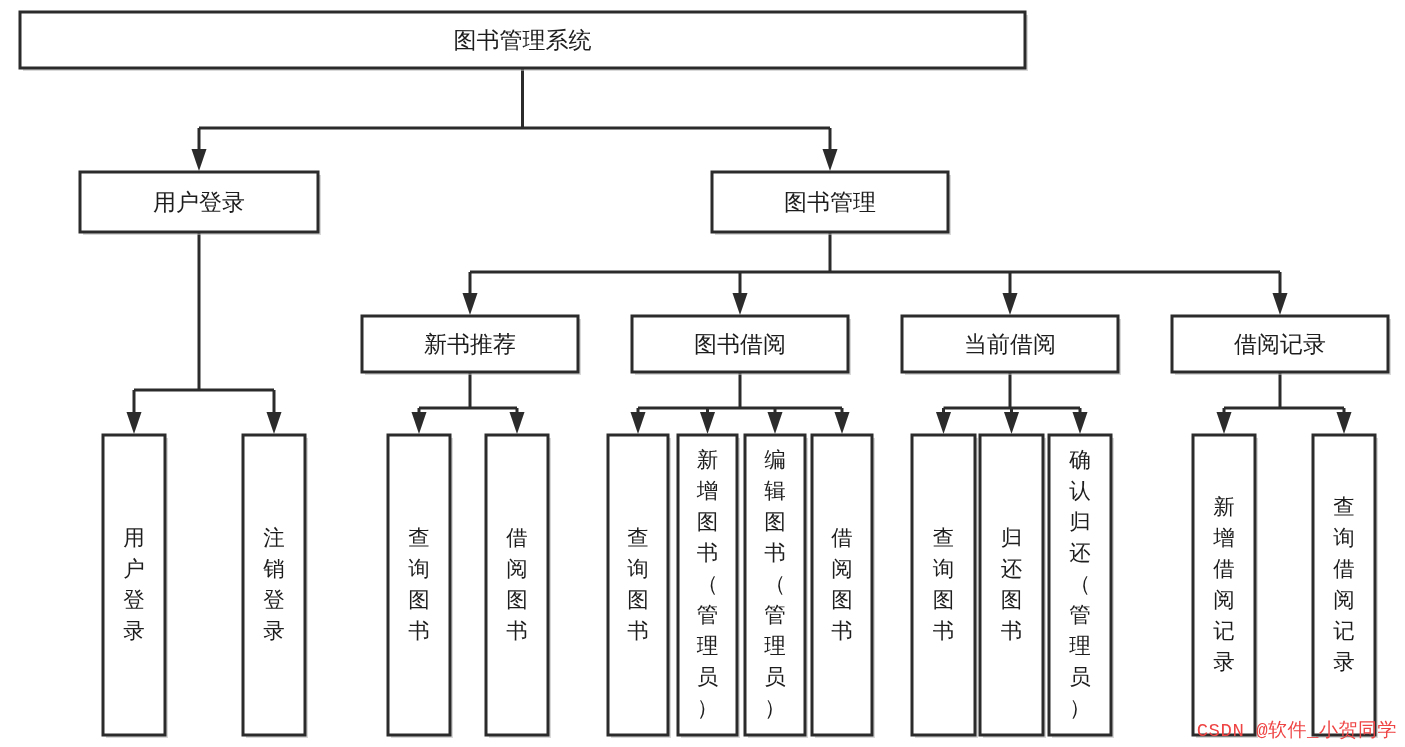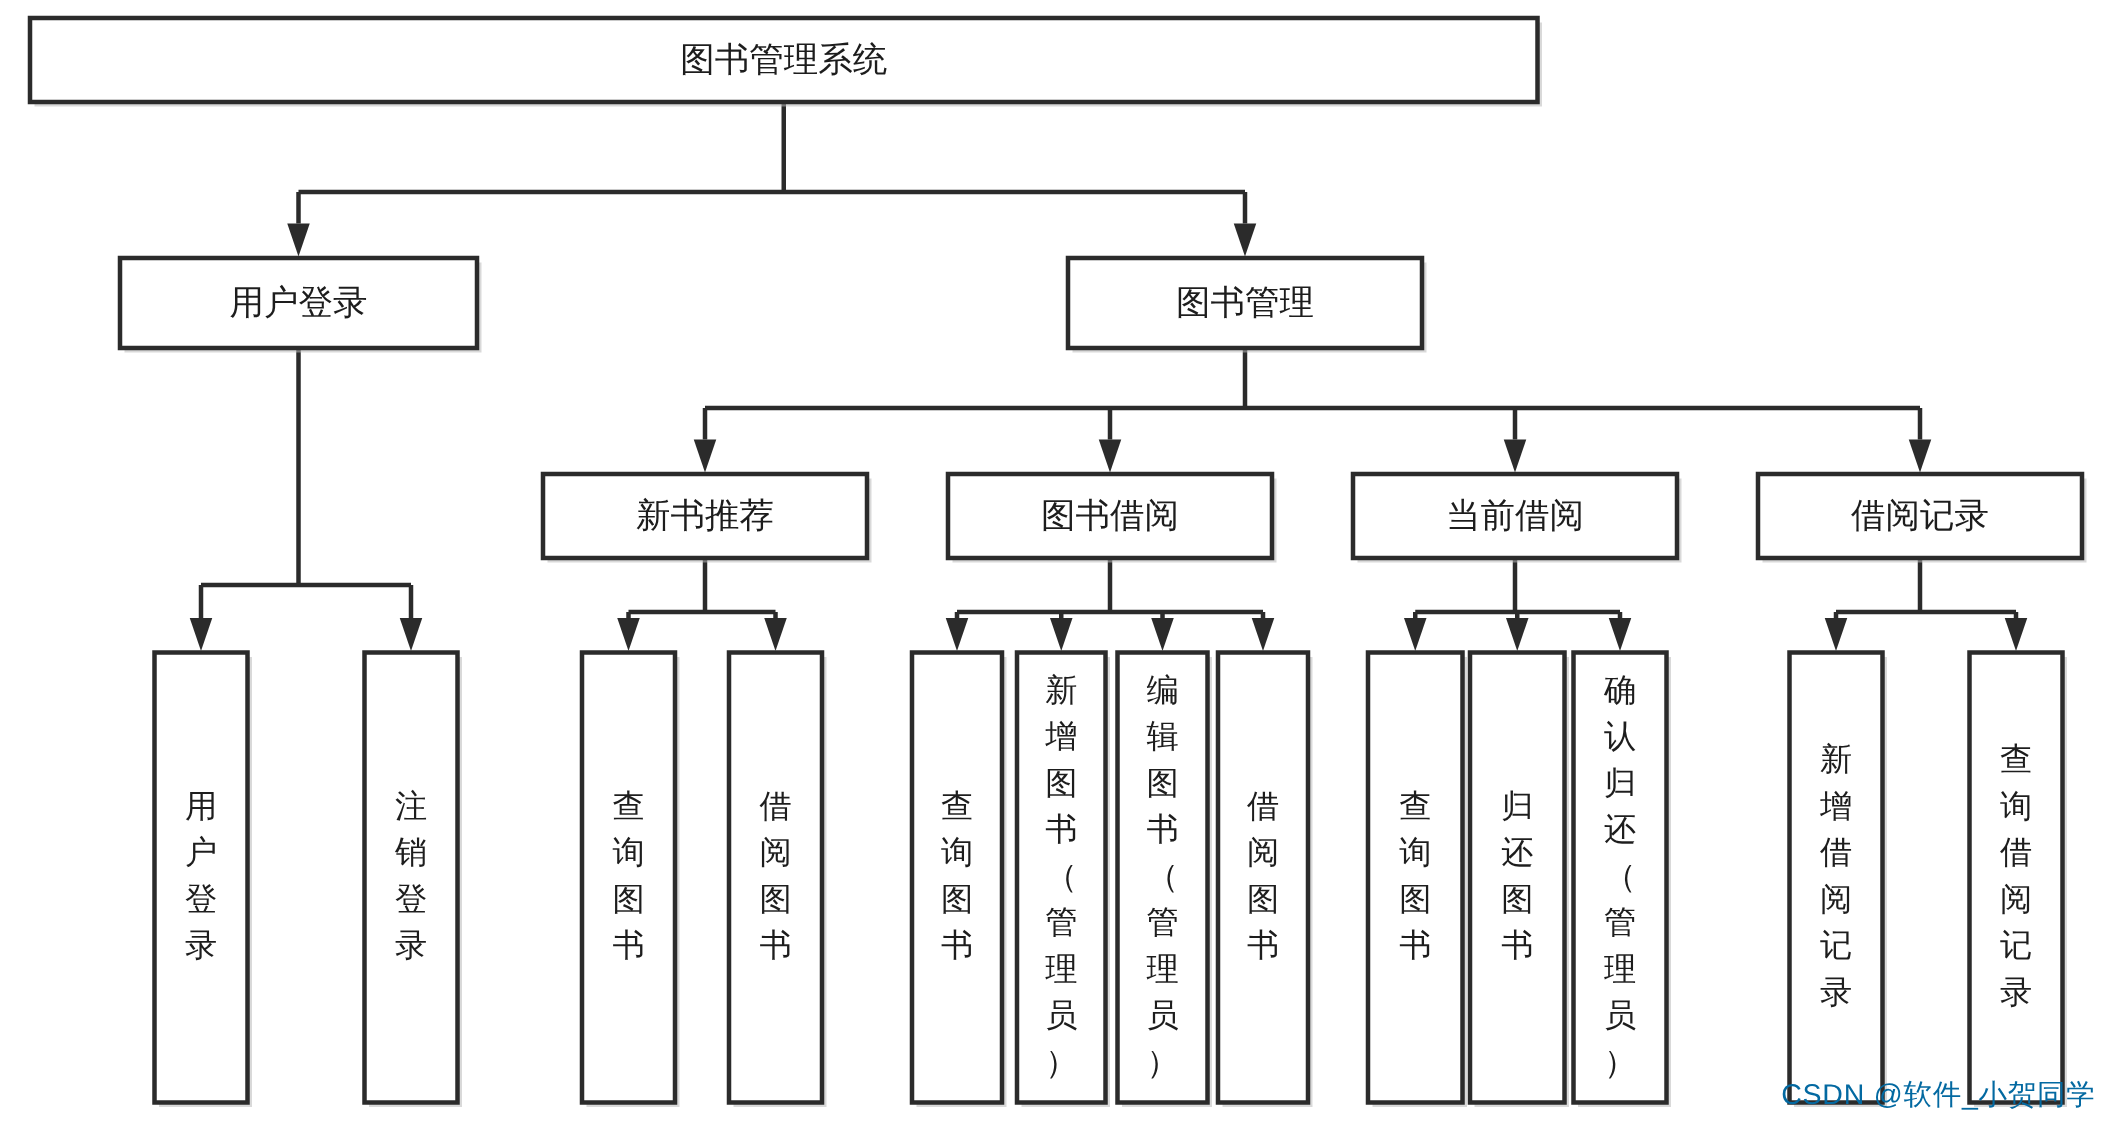--- a/index.html
+++ b/index.html
@@ -17,22 +17,22 @@
   .arrow-head{fill:#2b2b2b;stroke:none;}
   .node-label{
     font-family:"DejaVu Sans","Liberation Sans",sans-serif;
     font-size:23px;fill:#1d1d1d;
     dominant-baseline:middle;text-anchor:middle;
     white-space:pre;
   }
   .node-label.vertical{font-size:21.5px;}
   .watermark{
     position:absolute;right:8px;bottom:4px;
-    font-family:Liberation Sans, sans-serif;
-    font-size:19px;color:#0369a1;letter-spacing:.5px;
+    font-family:Liberation Mono, monospace;
+    font-size:19px;color:#ef4444;letter-spacing:.5px;
     pointer-events:none;user-select:none;white-space:nowrap;
   }
 </style>
 </head>
 <body>
 
 <div id="diagram-root">
   <svg id="diagram-svg" viewBox="0 0 1405 747">
     <g id="edges-layer">
         <g>

